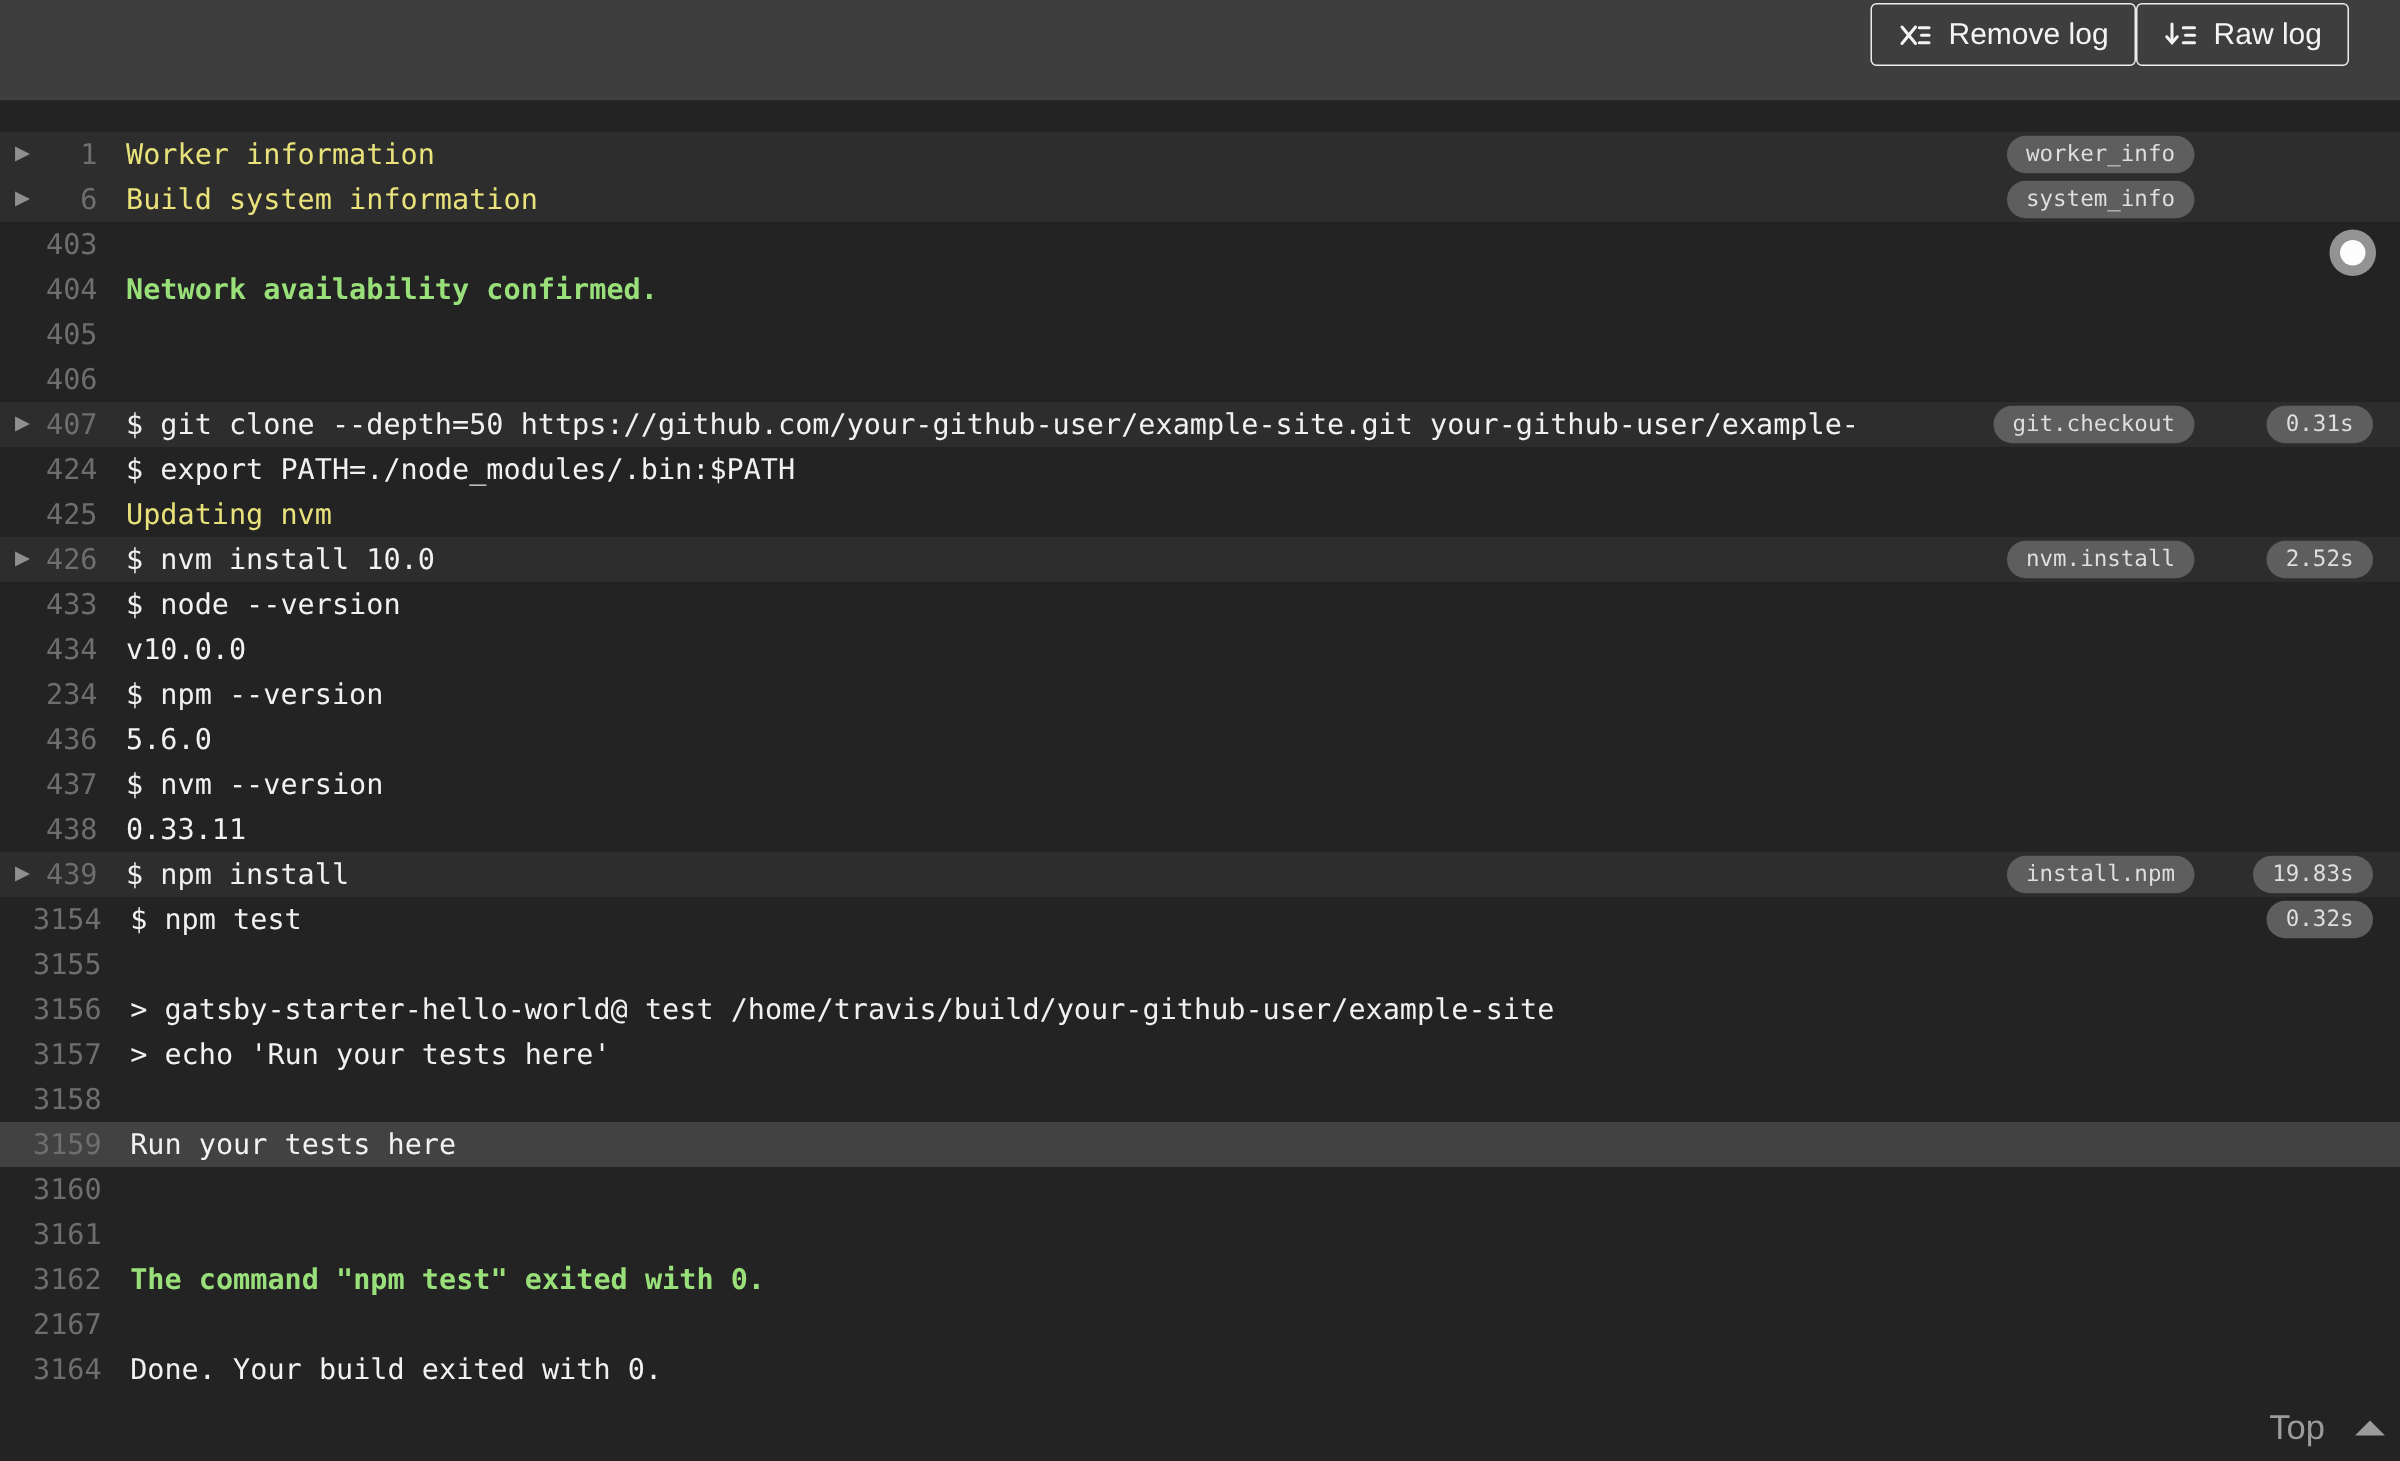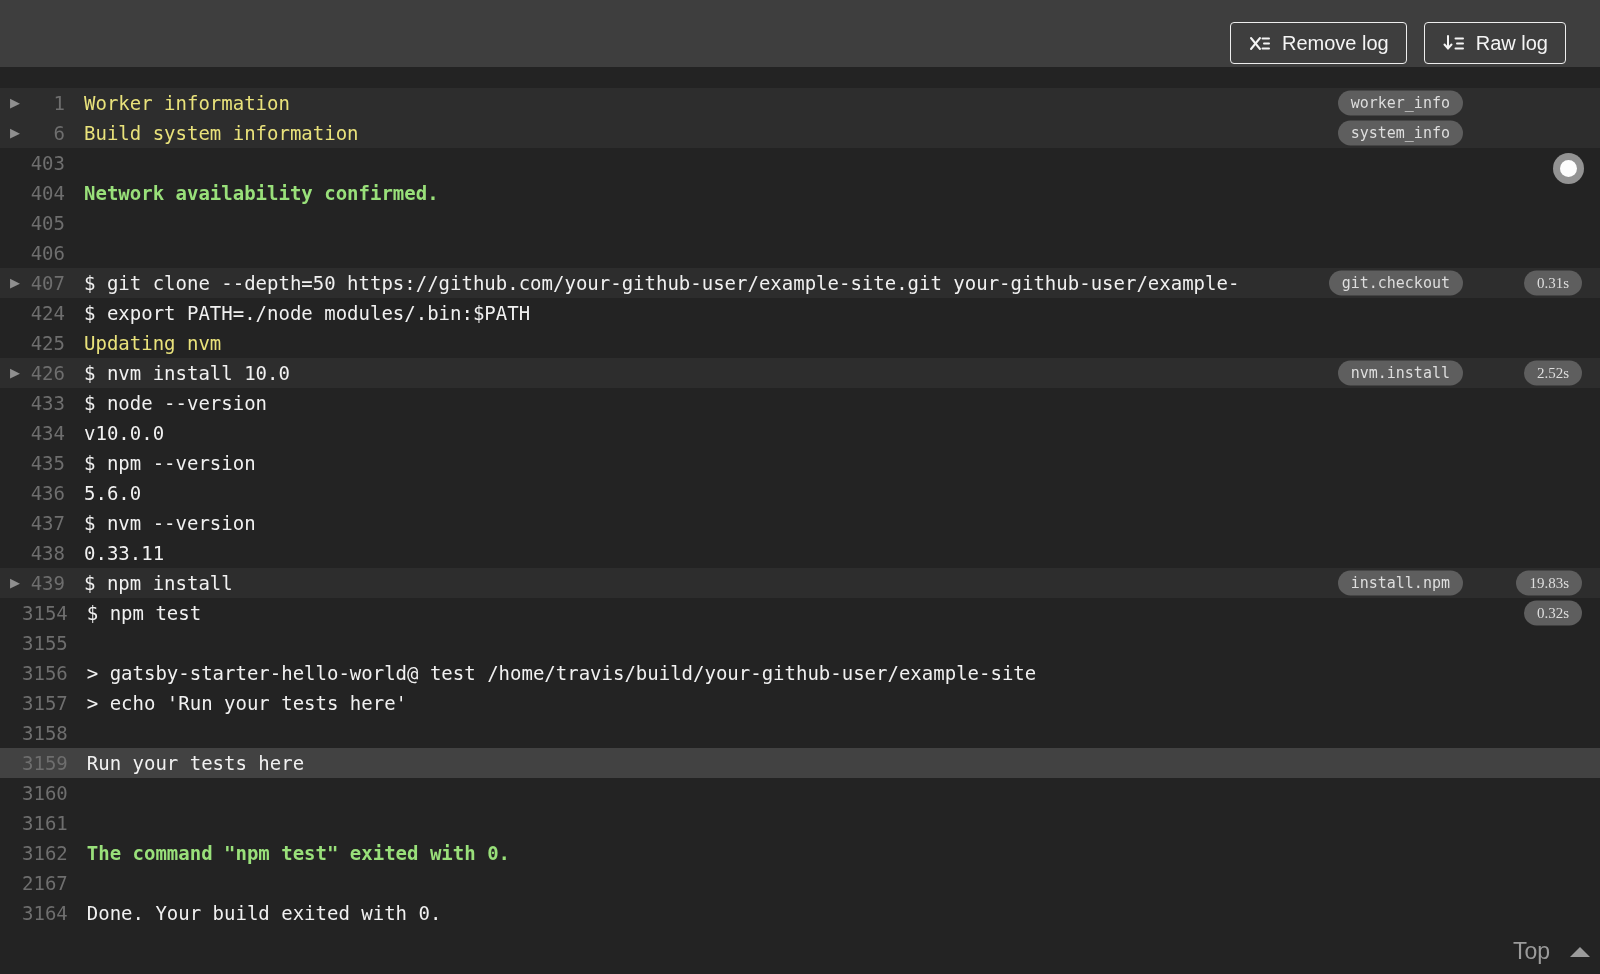--- a/index.html
+++ b/index.html
@@ -10,22 +10,22 @@
   }
 
   
   .header {
     position:relative;
     height:67px;
     background: var(--header-bg, #3e3e3e);
   }
   .header-buttons {
     position:absolute;
-    top:22px; right:34px;
-    display:flex; gap:17px;
+    top:2px; right:34px;
+    display:flex; 
   }
   .hbtn {
     height:42px;
     display:flex; align-items:center; gap:11px;
     padding:0 17px;
     background:transparent;
     border:1px solid #ededed;
     border-radius:4px;
     color:#f4f4f4;
     font-family:"Liberation Sans", sans-serif;
@@ -83,21 +83,21 @@
     height:25px; line-height:25px;
     padding:0 13px;
     border-radius:13px;
     background: var(--badge-bg, #5e5e5e);
     color:#dedede;
     font-size:15px;
     white-space:nowrap;
     text-align:right;
   }
   .badge.tag { right:137px; }
-  .badge.dur { right:18px;font-family:Liberation Serif, serif; }
+  .badge.dur { right:18px; }
 
   
   .follow-btn {
     position:absolute;
     top:86px; right:16px;
     width:31px; height:31px;
     border-radius:50%;
     background:#939393;
     display:flex; align-items:center; justify-content:center;
     cursor:pointer;
@@ -220,21 +220,21 @@
         <a class="num">433</a>
         <span class="text">$ node --version</span>
       </div>
       <div class="row">
         <span class="arrow"></span>
         <a class="num">434</a>
         <span class="text">v10.0.0</span>
       </div>
       <div class="row">
         <span class="arrow"></span>
-        <a class="num">435</a>
+        <a class="num">234</a>
         <span class="text">$ npm --version</span>
       </div>
       <div class="row">
         <span class="arrow"></span>
         <a class="num">436</a>
         <span class="text">5.6.0</span>
       </div>
       <div class="row">
         <span class="arrow"></span>
         <a class="num">437</a>

